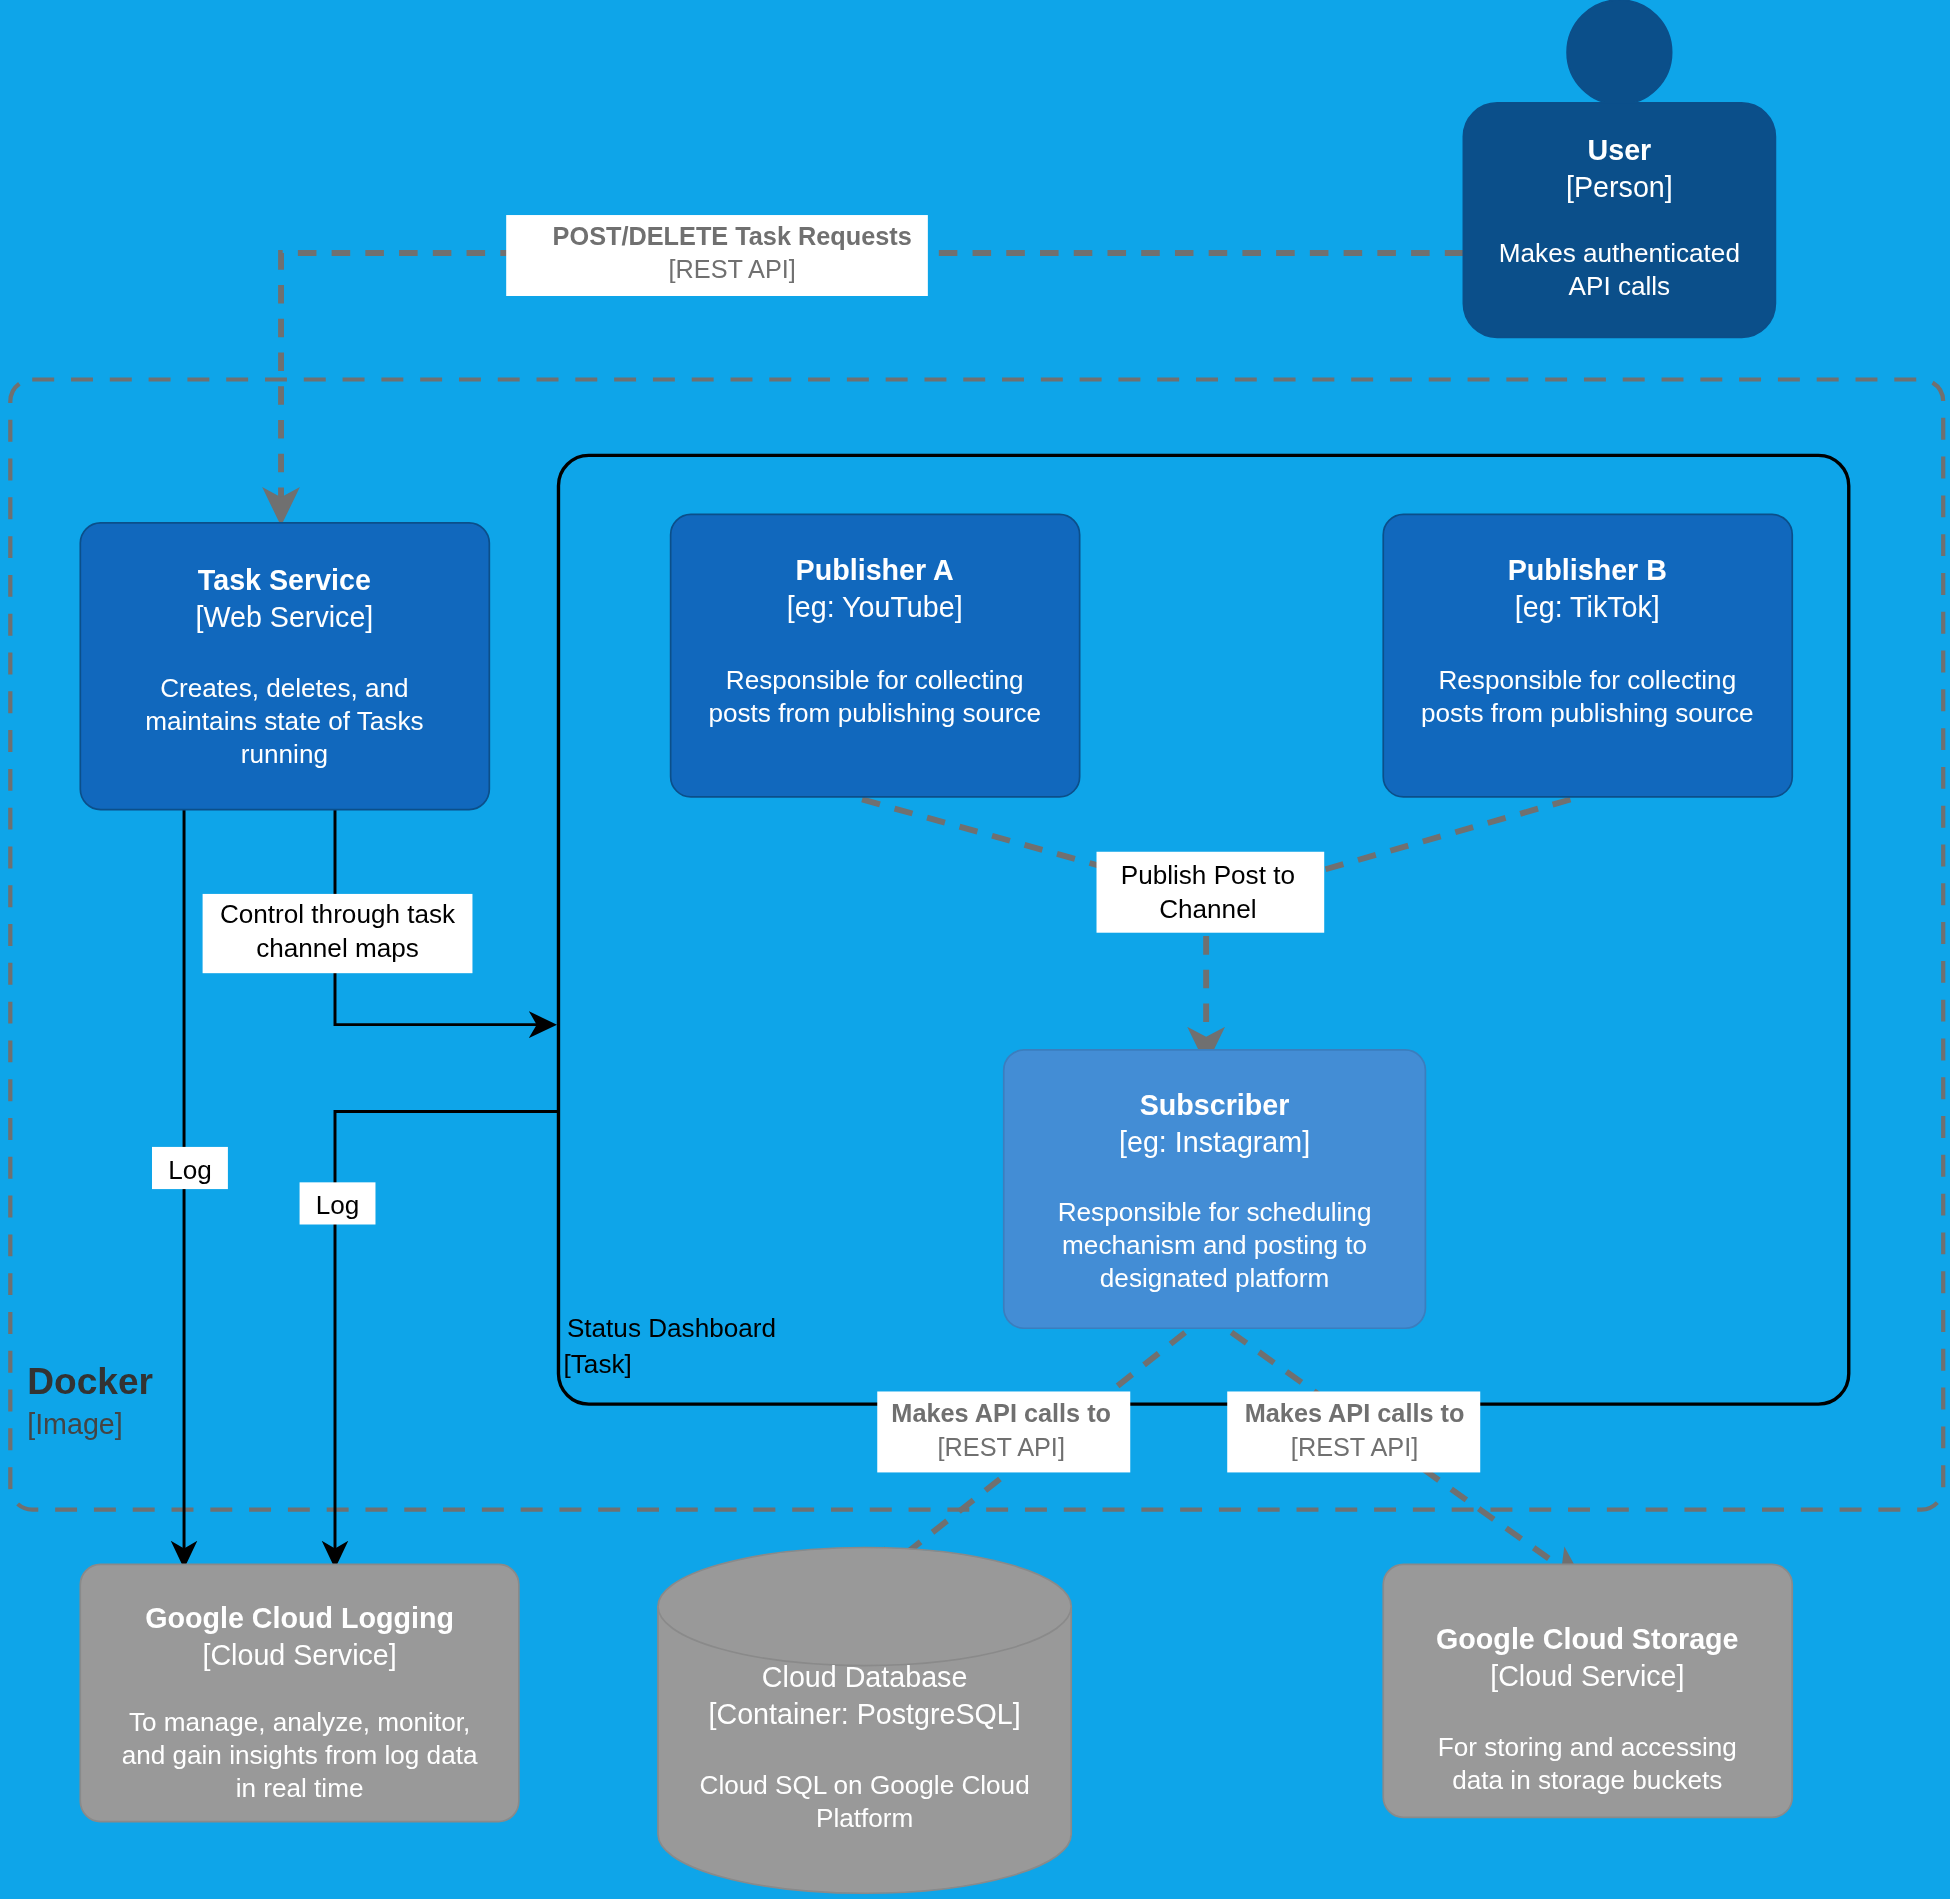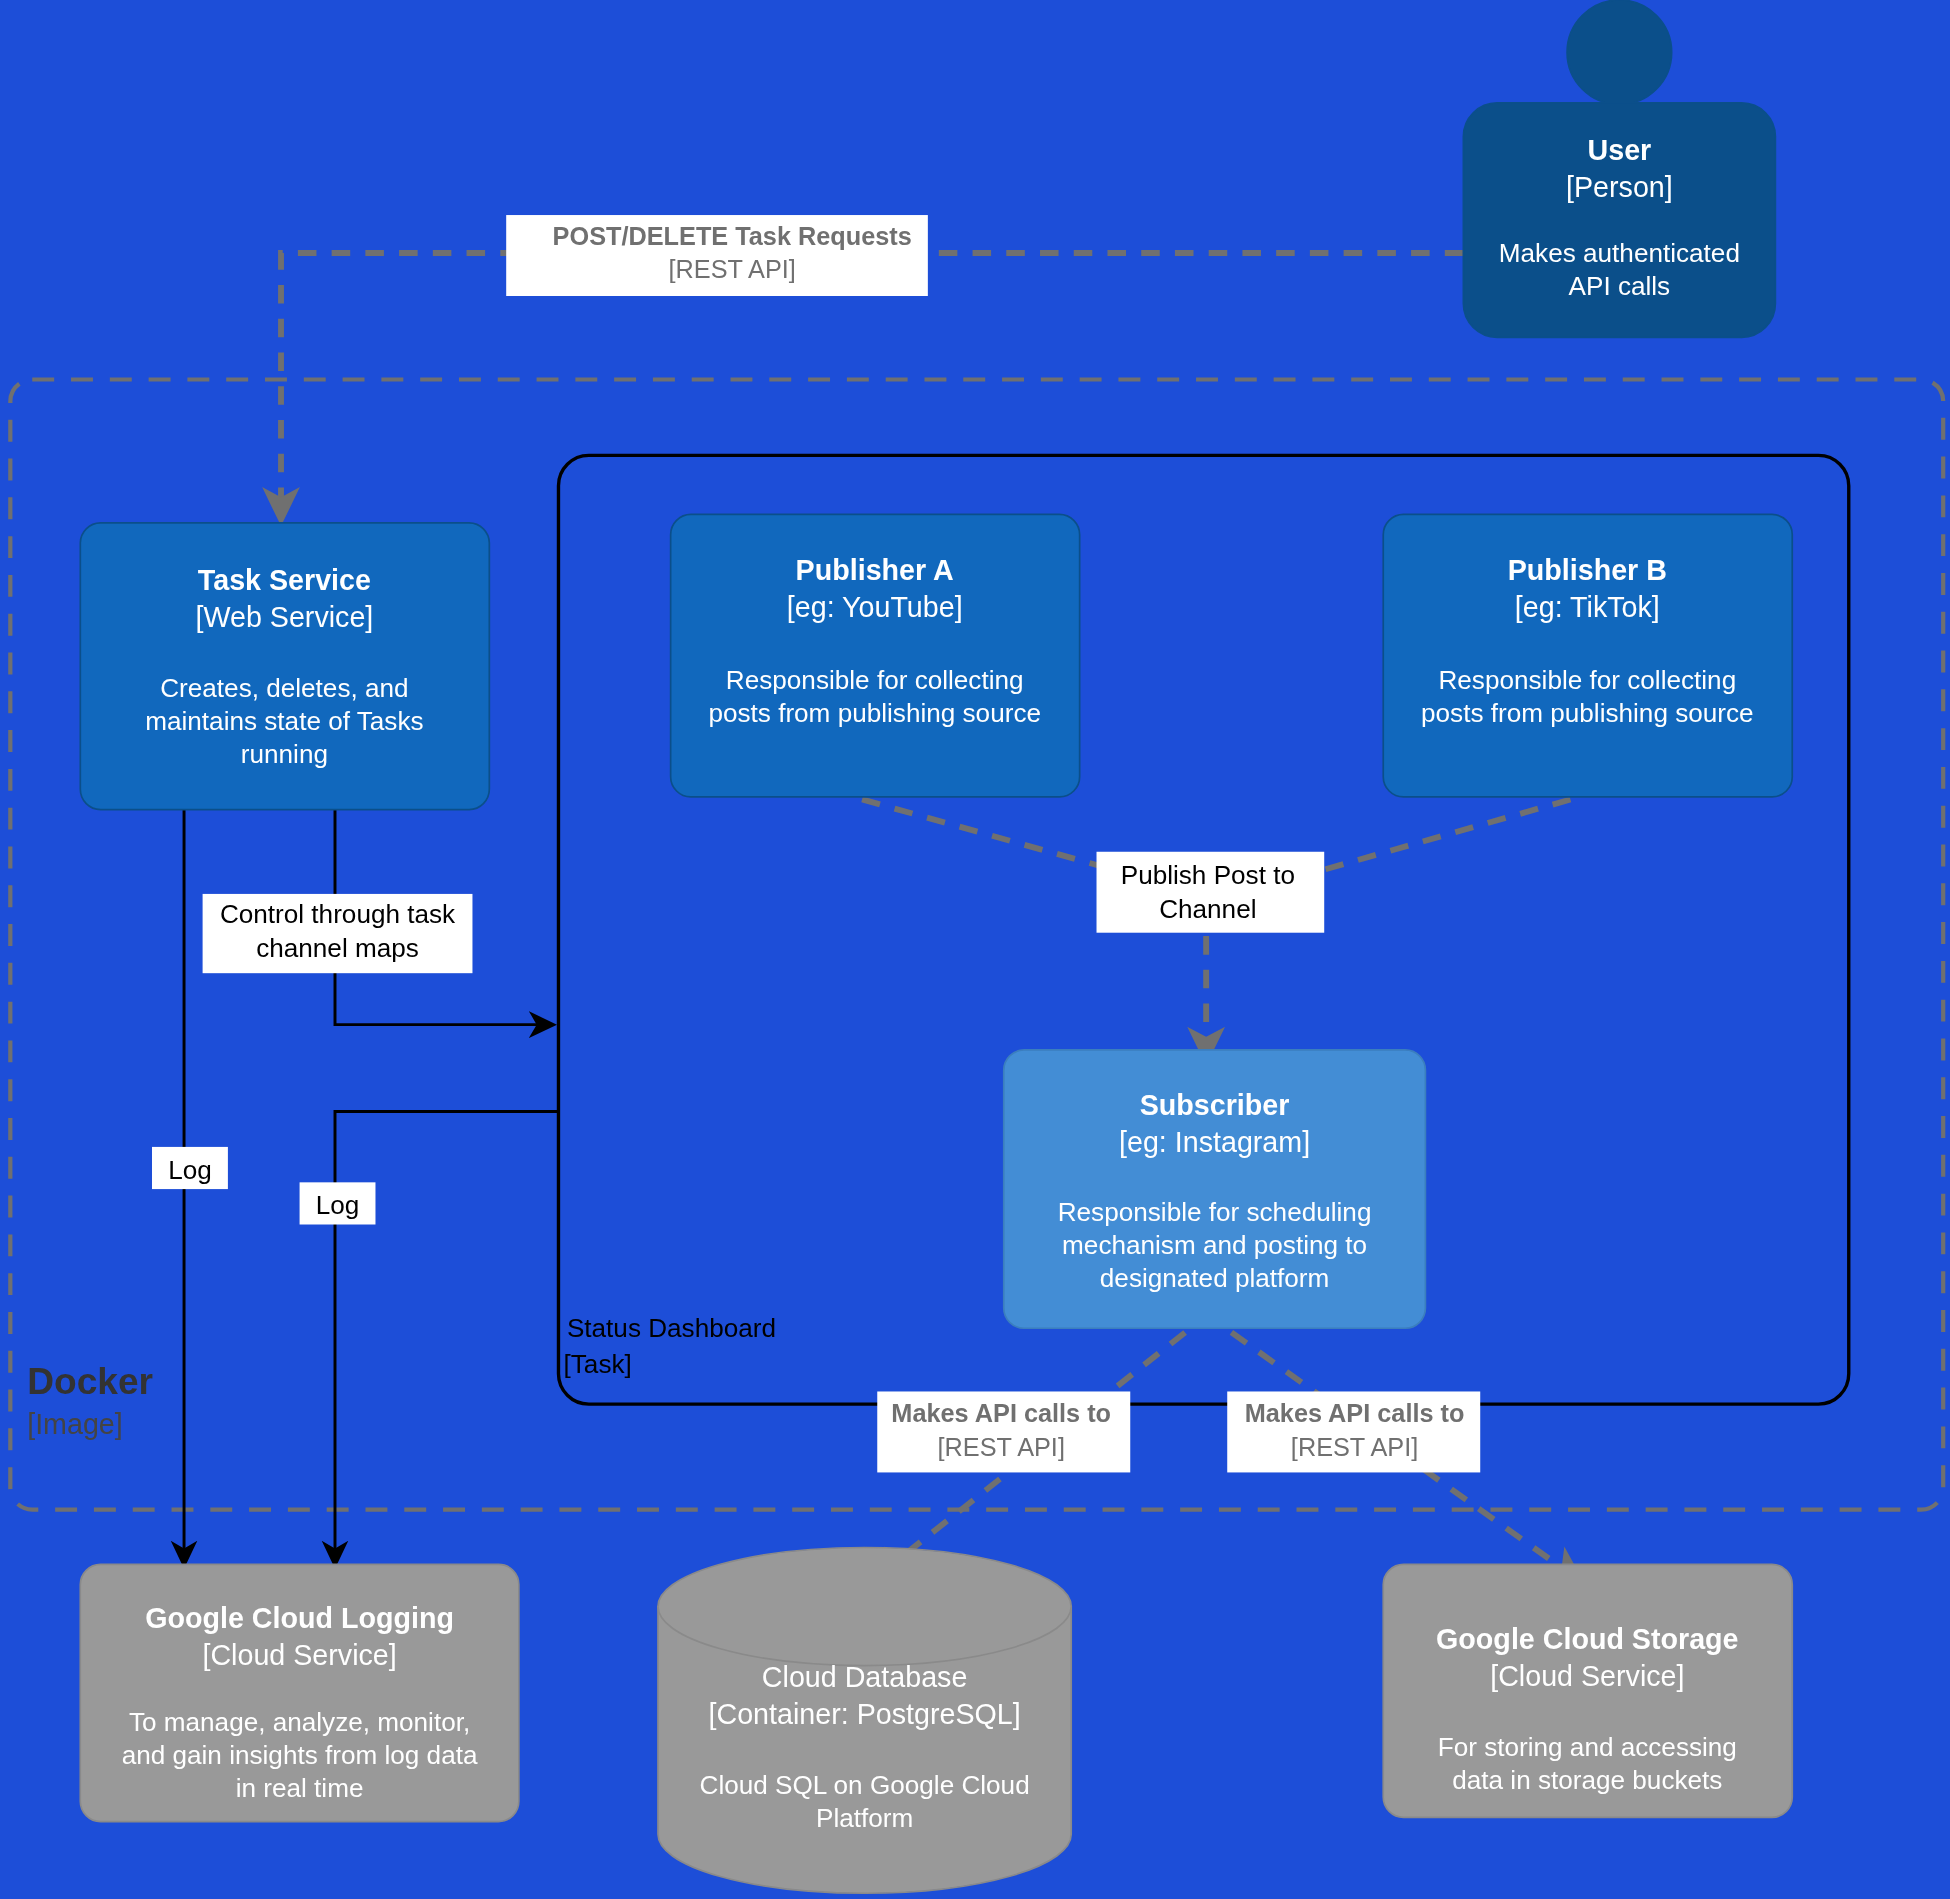--- a/index.html
+++ b/index.html
@@ -8,21 +8,21 @@
     padding: 0;
     background: #ffffff;
   }
   body {
     font-family: "Liberation Sans", sans-serif;
   }
   #diagram-root {
     position: relative;
     width: 1951px;
     height: 1900px;
-    background: #1d4ed8;
+    background: #0ea5e9;
     overflow: hidden;
   }
   svg.layer {
     position: absolute;
     left: 0;
     top: 0;
     width: 1951px;
     height: 1900px;
   }
   

